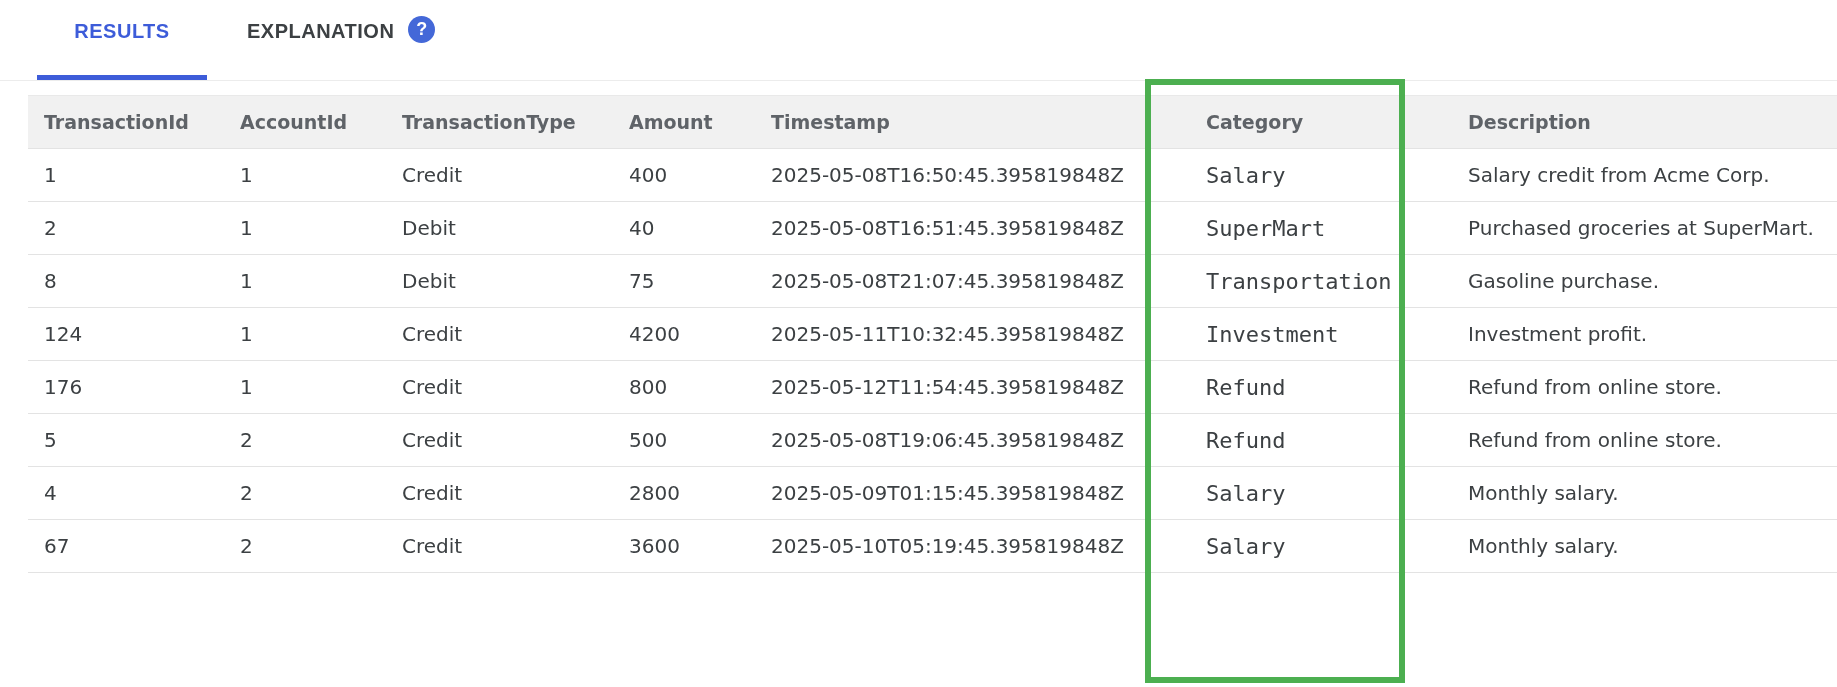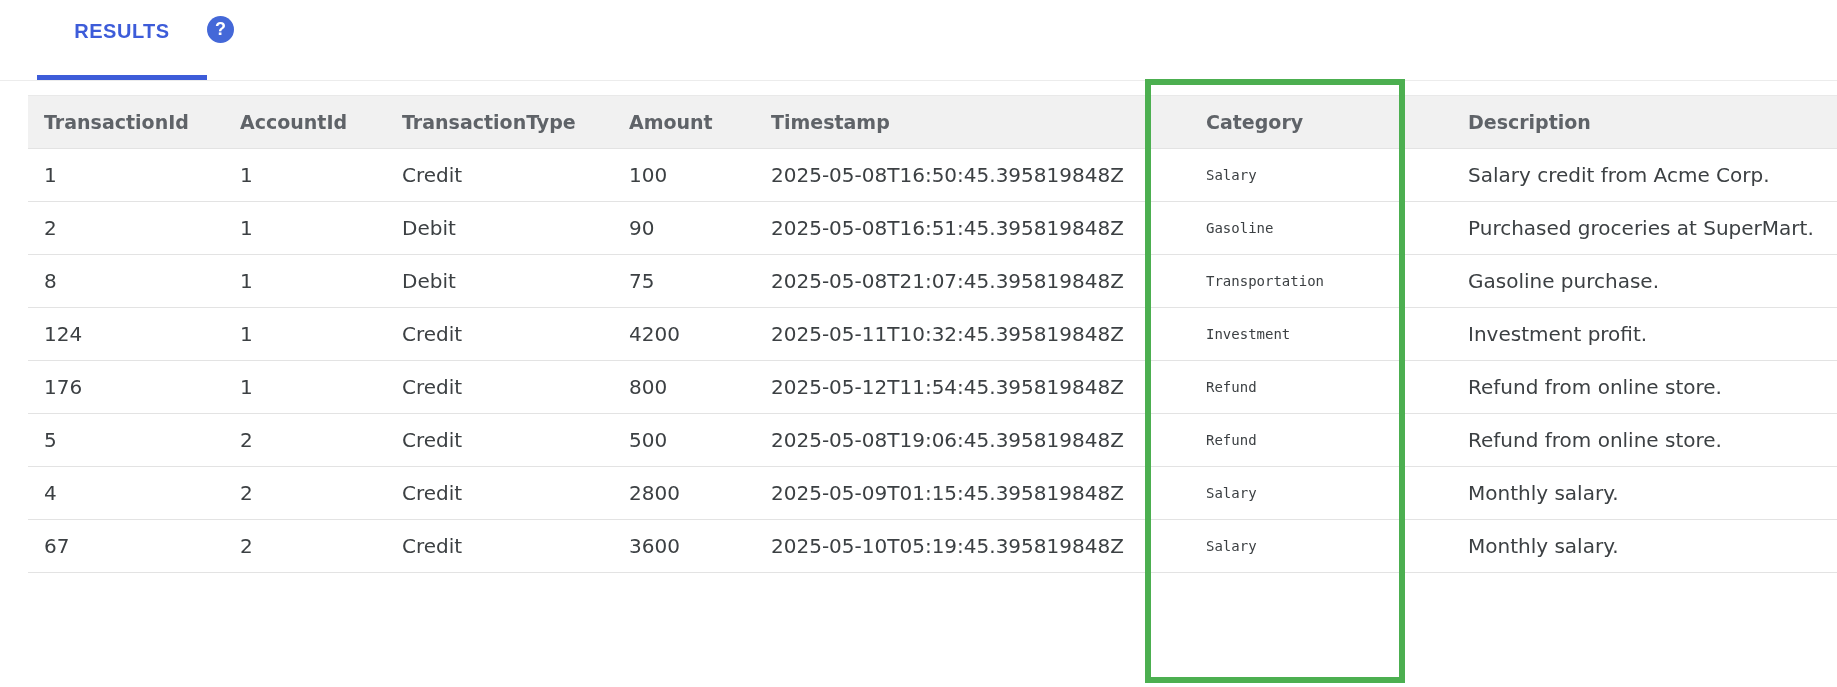--- a/index.html
+++ b/index.html
@@ -109,21 +109,21 @@
     color: var(--cell-text);
     font-size: 20px;
     text-align: left;
     padding: 0 0 0 16px;
     white-space: nowrap;
     overflow: hidden;
     background: #ffffff;
   }
   table.results td.col-5 {
     font-family: "DejaVu Sans Mono", "Liberation Mono", monospace;
-    font-size: 14px;
+    font-size: 22px;
   }
   
   .highlight-box {
     position: absolute;
     left: 1145px;
     top: 79px;
     width: 260px;
     height: 604px;
     box-sizing: border-box;
     border: 6px solid var(--green);
@@ -131,20 +131,23 @@
     z-index: 10;
   }
 </style>
 </head>
 <body>
 
 <div class="tabbar">
   <div class="tab tab-results">
     <span>RESULTS</span>
     <span class="underline"></span>
+  </div>
+  <div class="tab tab-explanation">
+    <span>EXPLANATION</span>
   </div>
   <span class="help-icon">?</span>
 </div>
 
 <div class="gap-strip"></div>
 
 <table class="results">
   <colgroup>
     <col style="width:196px">
       <col style="width:162px">
@@ -163,32 +166,32 @@
       <th>Timestamp</th>
       <th>Category</th>
       <th>Description</th>
     </tr>
   </thead>
   <tbody>
       <tr>
         <td class="col-0">1</td>
         <td class="col-1">1</td>
         <td class="col-2">Credit</td>
-        <td class="col-3">100</td>
+        <td class="col-3">400</td>
         <td class="col-4">2025-05-08T16:50:45.395819848Z</td>
         <td class="col-5">Salary</td>
         <td class="col-6">Salary credit from Acme Corp.</td>
       </tr>
       <tr>
         <td class="col-0">2</td>
         <td class="col-1">1</td>
         <td class="col-2">Debit</td>
-        <td class="col-3">90</td>
+        <td class="col-3">40</td>
         <td class="col-4">2025-05-08T16:51:45.395819848Z</td>
-        <td class="col-5">Gasoline</td>
+        <td class="col-5">SuperMart</td>
         <td class="col-6">Purchased groceries at SuperMart.</td>
       </tr>
       <tr>
         <td class="col-0">8</td>
         <td class="col-1">1</td>
         <td class="col-2">Debit</td>
         <td class="col-3">75</td>
         <td class="col-4">2025-05-08T21:07:45.395819848Z</td>
         <td class="col-5">Transportation</td>
         <td class="col-6">Gasoline purchase.</td>

